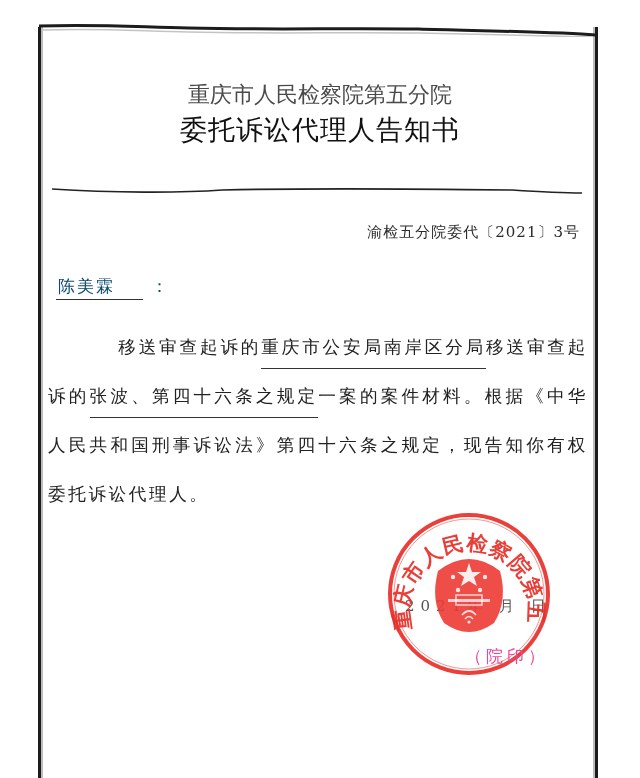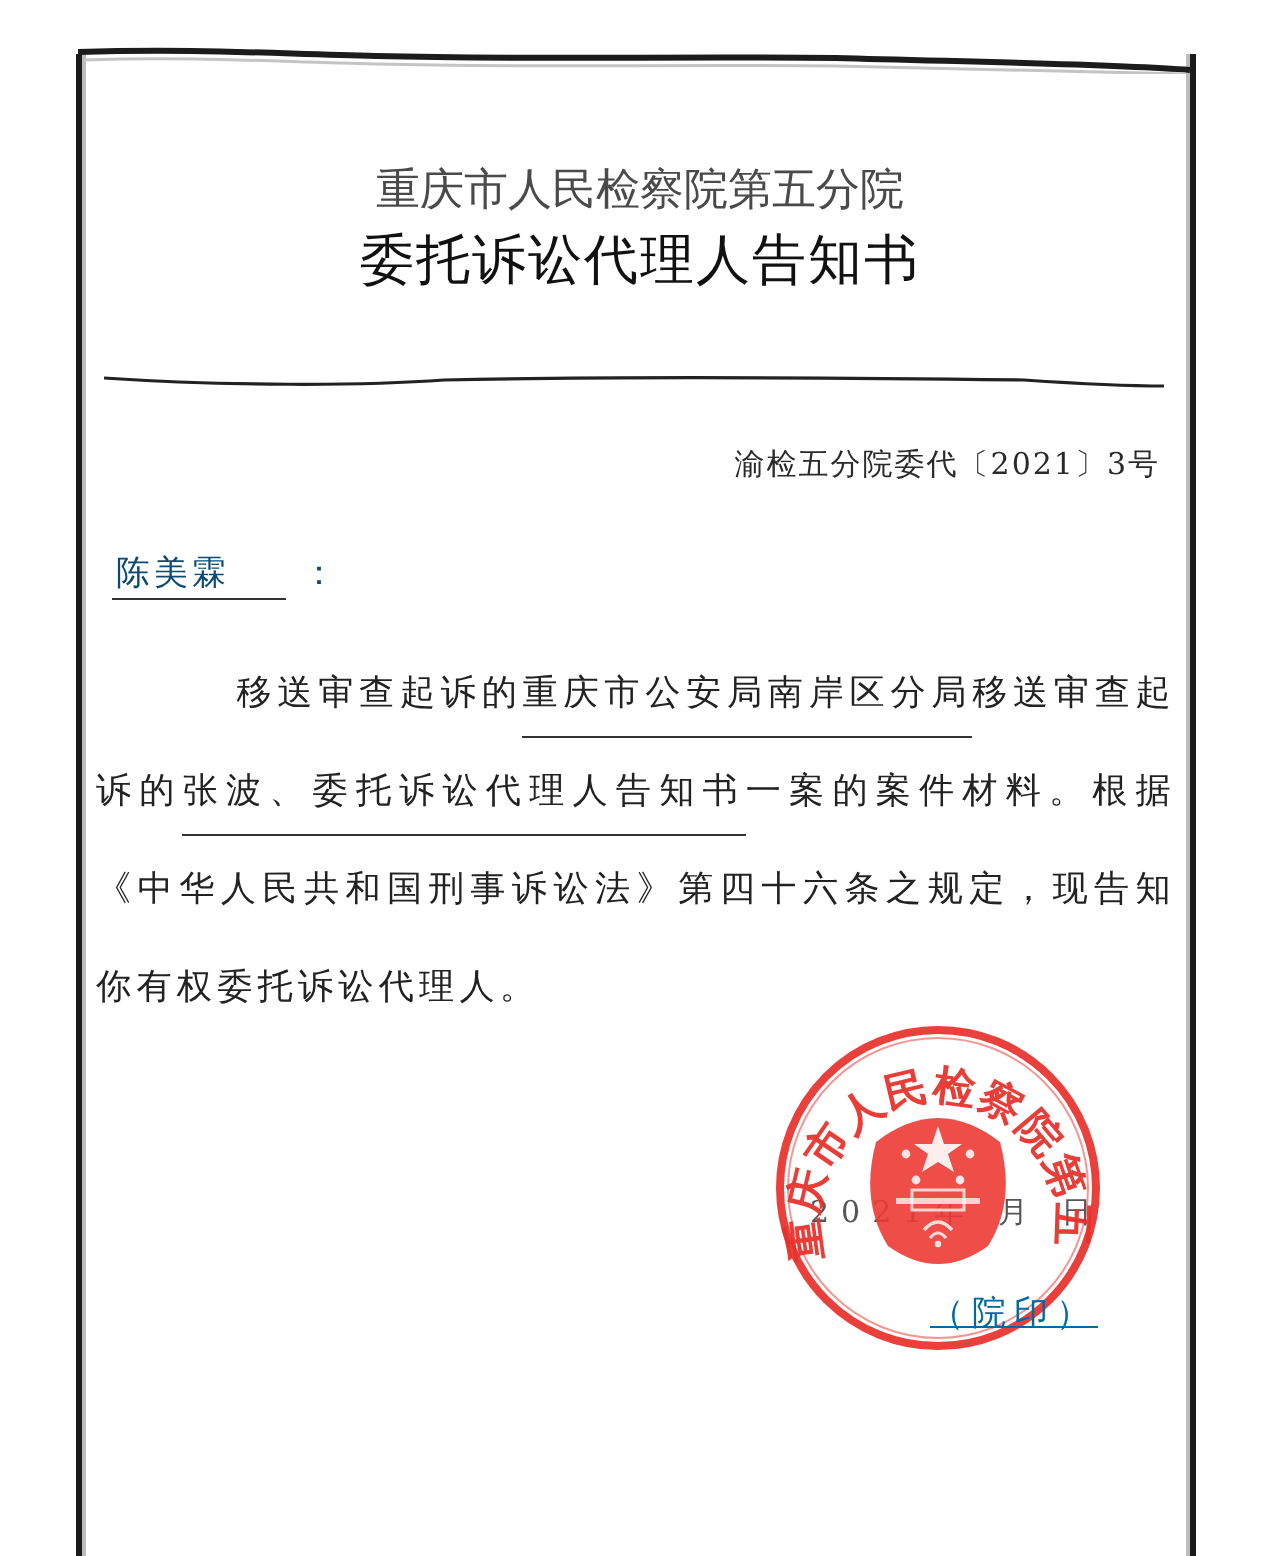--- a/index.html
+++ b/index.html
@@ -115,23 +115,22 @@
     top: 597px;
     font-size: 15px;
     color: #555;
     letter-spacing: 6px;
   }
   .seal-label {
     position: absolute;
     left: 465px;
     top: 645px;
     font-size: 17px;
-    color: #0369a1;
+    color: #ec4899;
     letter-spacing: 4px;
-    text-decoration: underline;
   }
 </style>
 </head>
 <body>
 
 <div class="frame"></div>
 <div class="frame-top">
   <svg width="560" height="14" viewBox="0 0 560 14">
     <path d="M1 3 C 60 1, 100 4, 150 5 C 230 7, 300 5, 380 6 C 450 8, 520 9, 557 12" stroke="#1c1c1c" stroke-width="3" fill="none"></path>
     <path d="M4 7 C 60 5, 100 8, 150 9 C 230 11, 300 9, 380 10 C 450 12, 520 13, 555 14" stroke="#c4c4c4" stroke-width="1.5" fill="none"></path>
@@ -147,21 +146,21 @@
   </svg>
 </div>
 
 <div class="doc-number">渝检五分院委代〔2021〕3号</div>
 
 <div class="addressee">
   <span class="name">陈美霖</span><span class="colon">：</span>
 </div>
 
 <div class="body-text">
-  <span class="indent"></span><span>移送审查起诉的</span><span class="u">重庆市公安局南岸区分局</span><span>移送审查起诉的</span><span class="u">张波、委托诉讼代理人告知书</span><span>一案的案件材料。根据《中华人民共和国刑事诉讼法》第四十六条之规定，现告知你有权委托诉讼代理人。</span>
+  <span class="indent"></span><span>移送审查起诉的</span><span class="u">重庆市公安局南岸区分局</span><span>移送审查起诉的</span><span class="u">张波、第四十六条之规定</span><span>一案的案件材料。根据《中华人民共和国刑事诉讼法》第四十六条之规定，现告知你有权委托诉讼代理人。</span>
 </div>
 
 <div class="date-line">2021年  月  日</div>
 
 <div class="seal">
   <svg width="166" height="166" viewBox="0 0 166 166">
     <defs>
       <path id="sealArc" d="M 26 118 A 60 60 0 1 1 140 118"></path>
     </defs>
     <circle cx="83" cy="83" r="79" fill="none" stroke="#e8302a" stroke-width="4" opacity="0.92"></circle>

